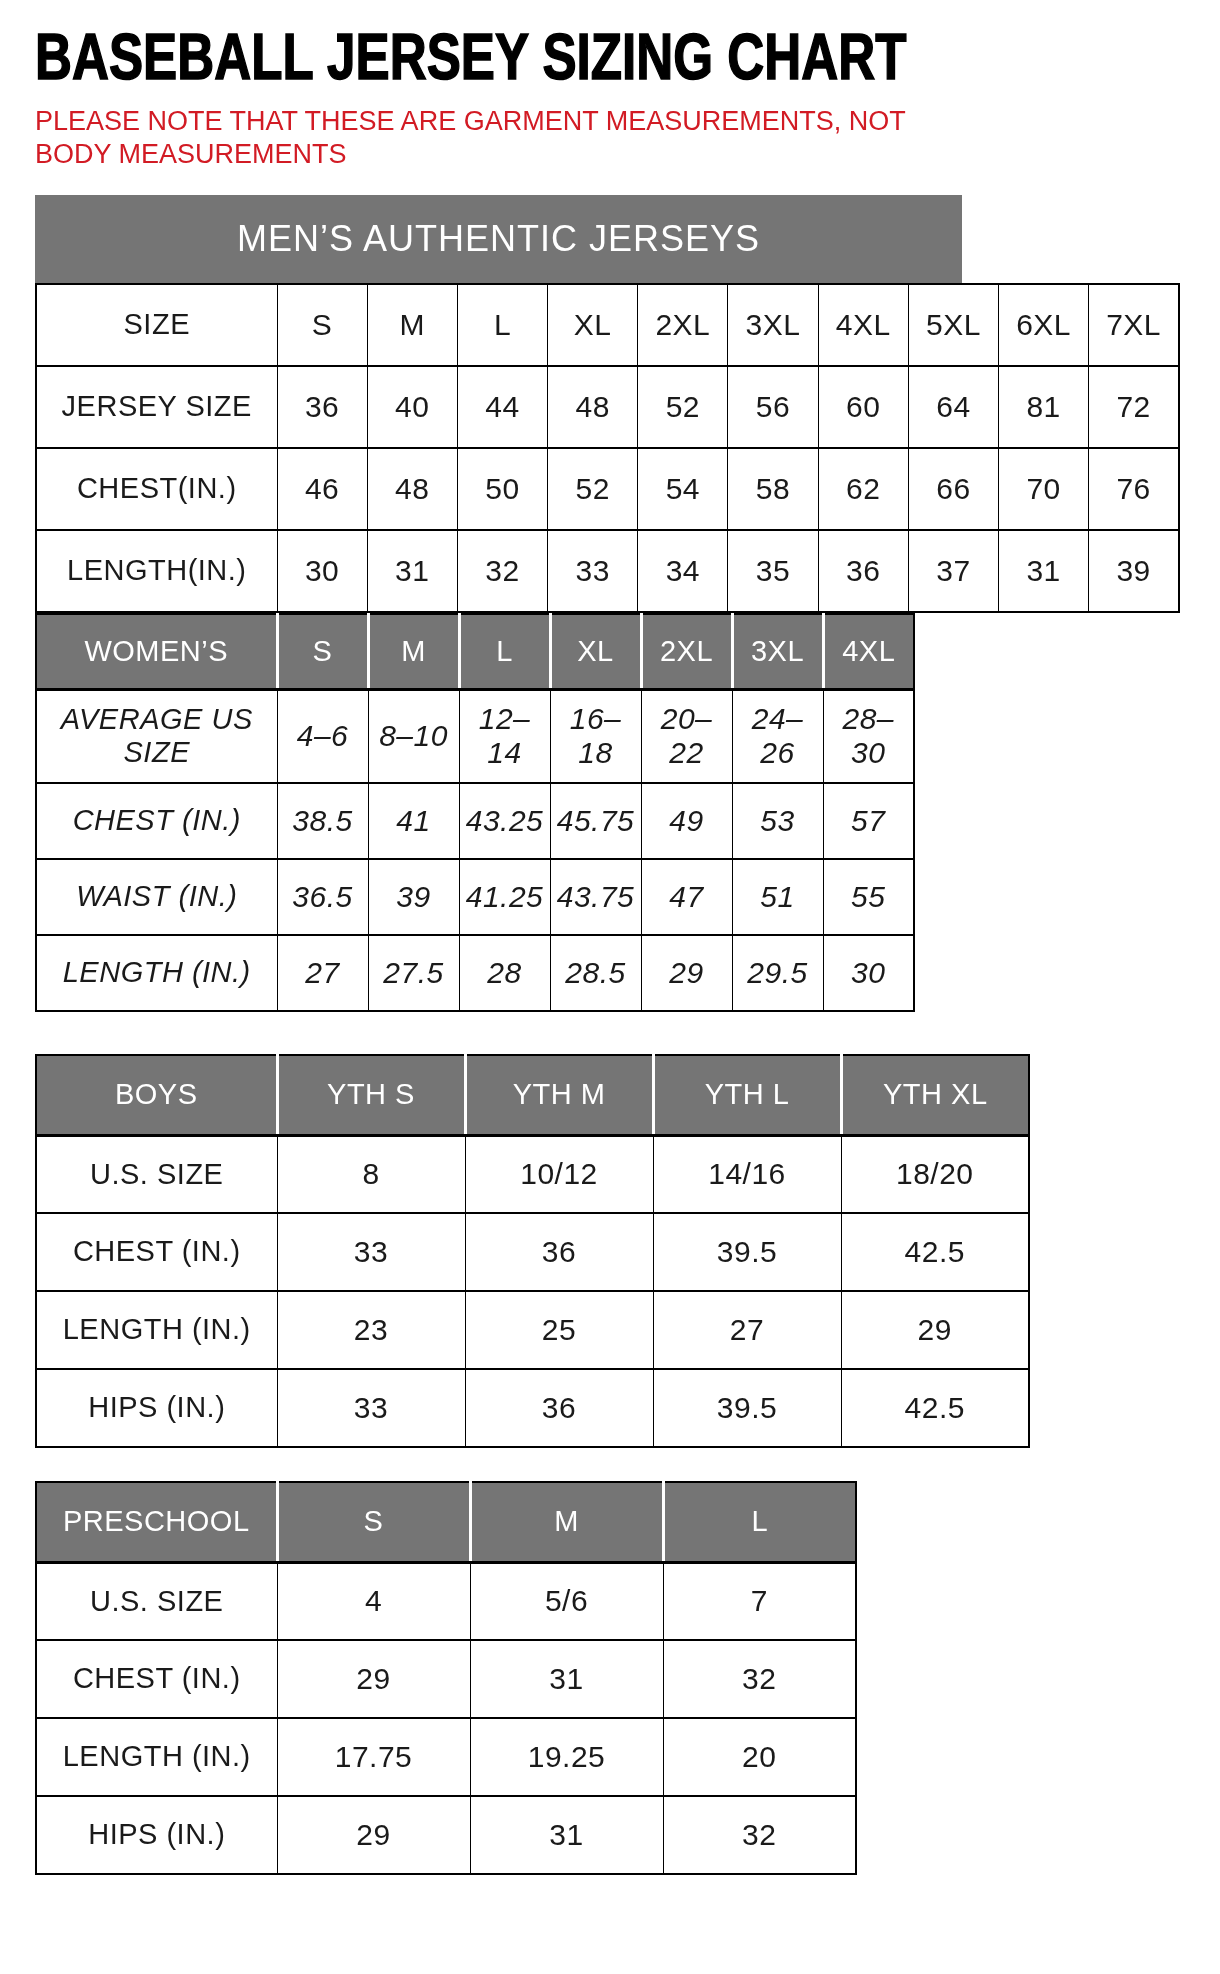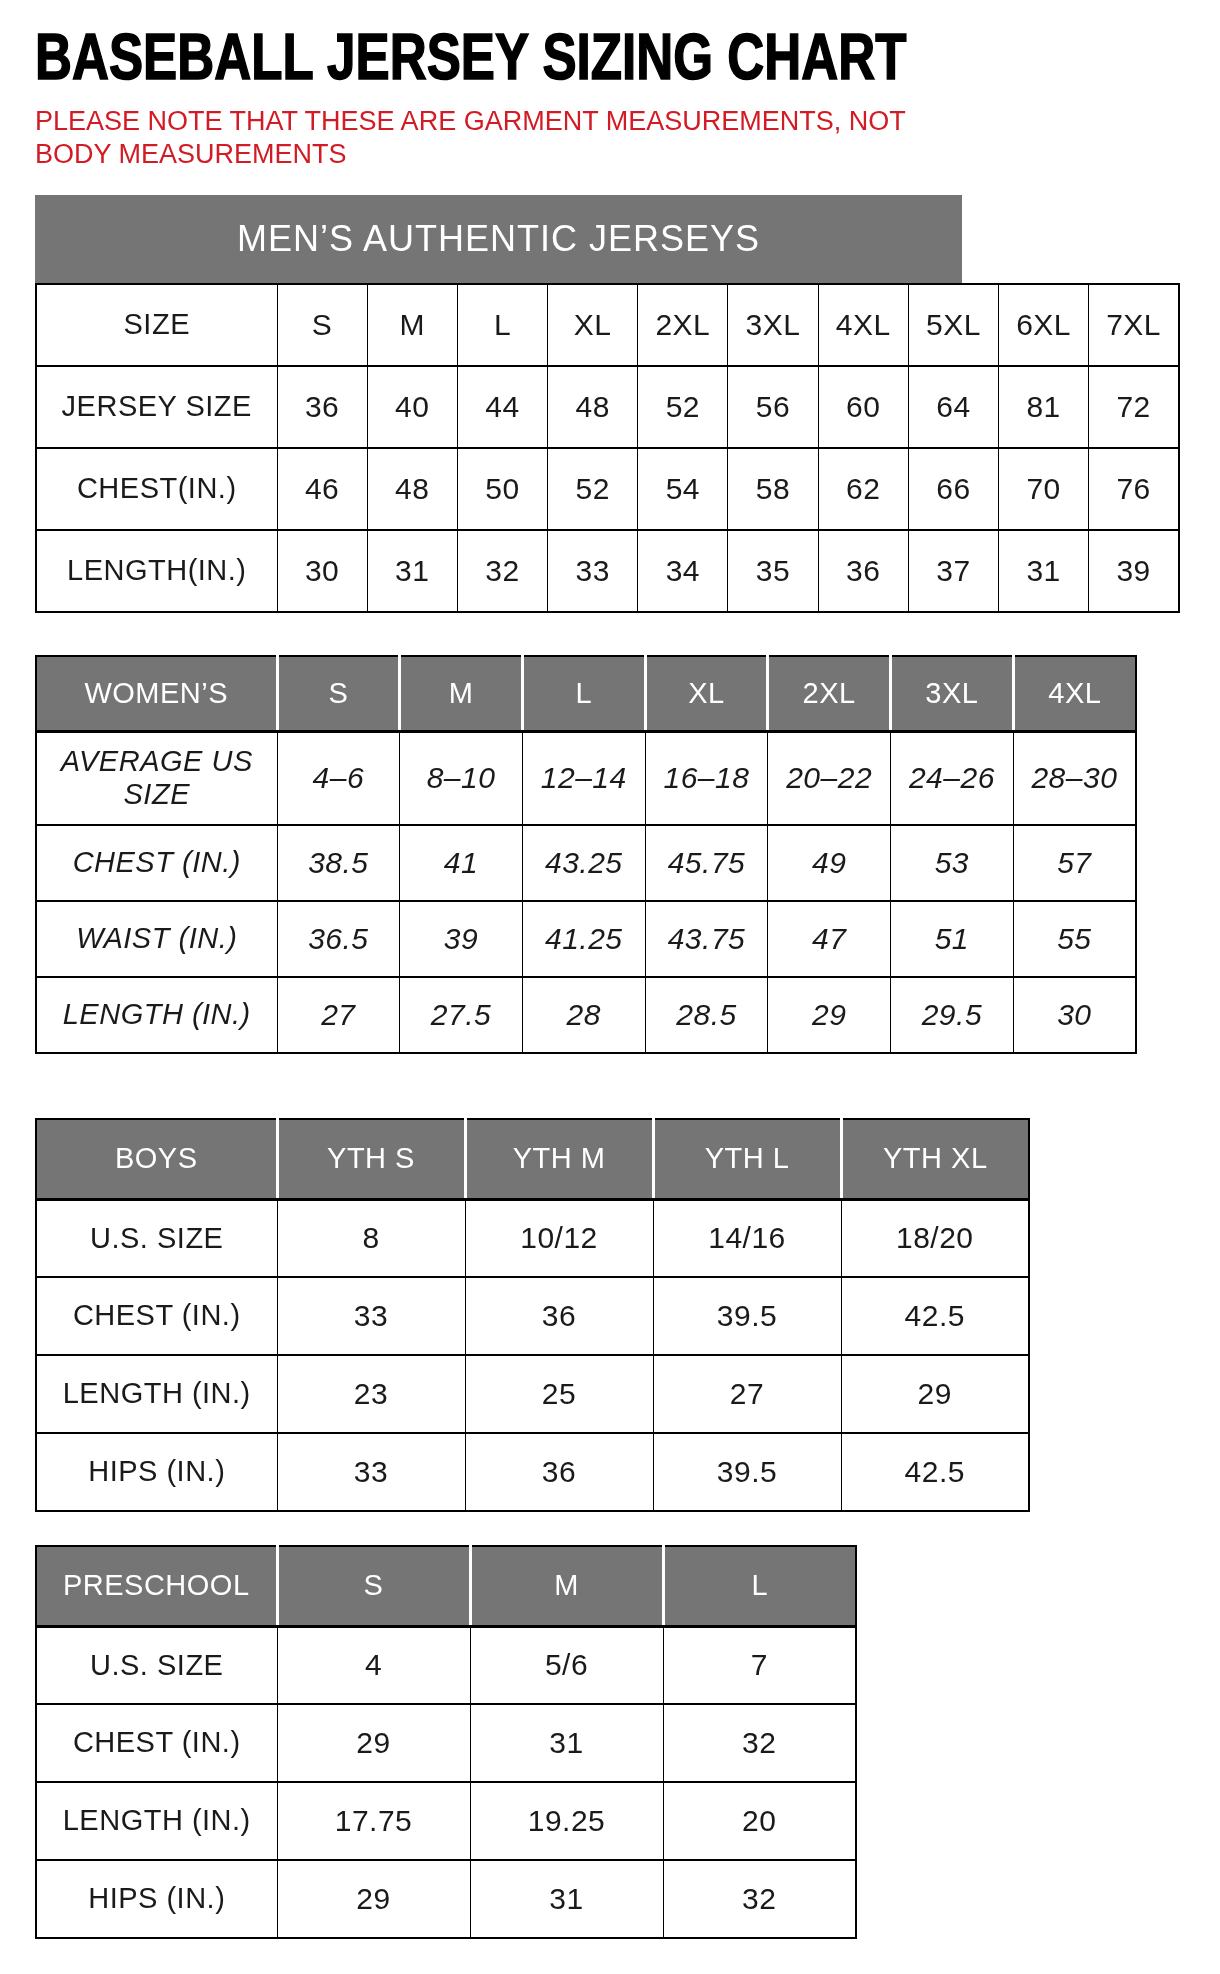--- a/index.html
+++ b/index.html
@@ -51,27 +51,27 @@
   tr.gray-head th{
     background:var(--header-gray);color:#fff;font-size:29px;
     border-left:3px solid #fff;border-bottom:3px solid #000;border-top:none;
   }
   tr.gray-head th:first-child{border-left:none;}
   
   table.mens{width:1145px;}
   table.mens td:first-child{width:241px;}
   table.mens tbody tr{height:82px;}
   
-  table.womens{width:1102px;margin-top:42px;}
+  table.womens{width:880px;}
   table.womens th:first-child, table.womens td:first-child{width:241px;}
   table.womens thead tr{height:75px;}
   table.womens tbody tr{height:76px;font-style:italic;}
   table.womens tbody tr:first-child{height:94px;}
   
-  table.boys{width:995px;margin-top:64px;}
+  table.boys{width:995px;margin-top:42px;}
   table.boys th:first-child, table.boys td:first-child{width:241px;}
   table.boys thead tr{height:80px;}
   table.boys tbody tr{height:78px;}
   
   table.preschool{width:822px;margin-top:33px;}
   table.preschool th:first-child, table.preschool td:first-child{width:241px;}
   table.preschool thead tr{height:80px;}
   table.preschool tbody tr{height:78px;}
   p.footer{
     margin:14px 0 0 0;

